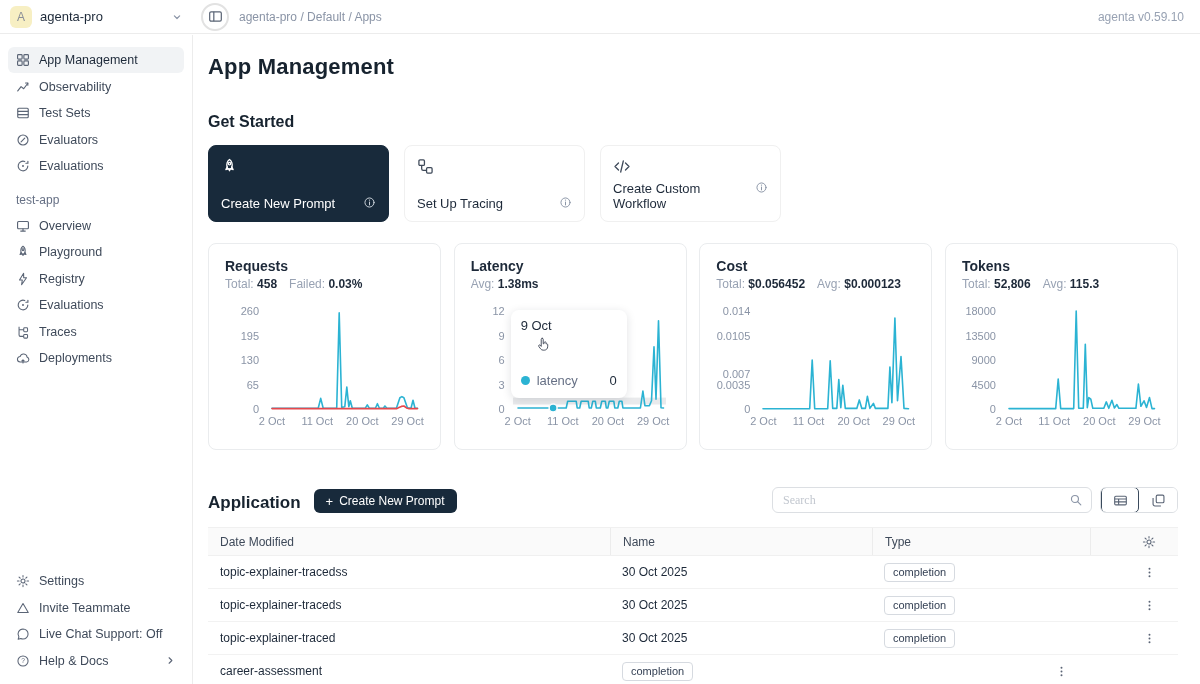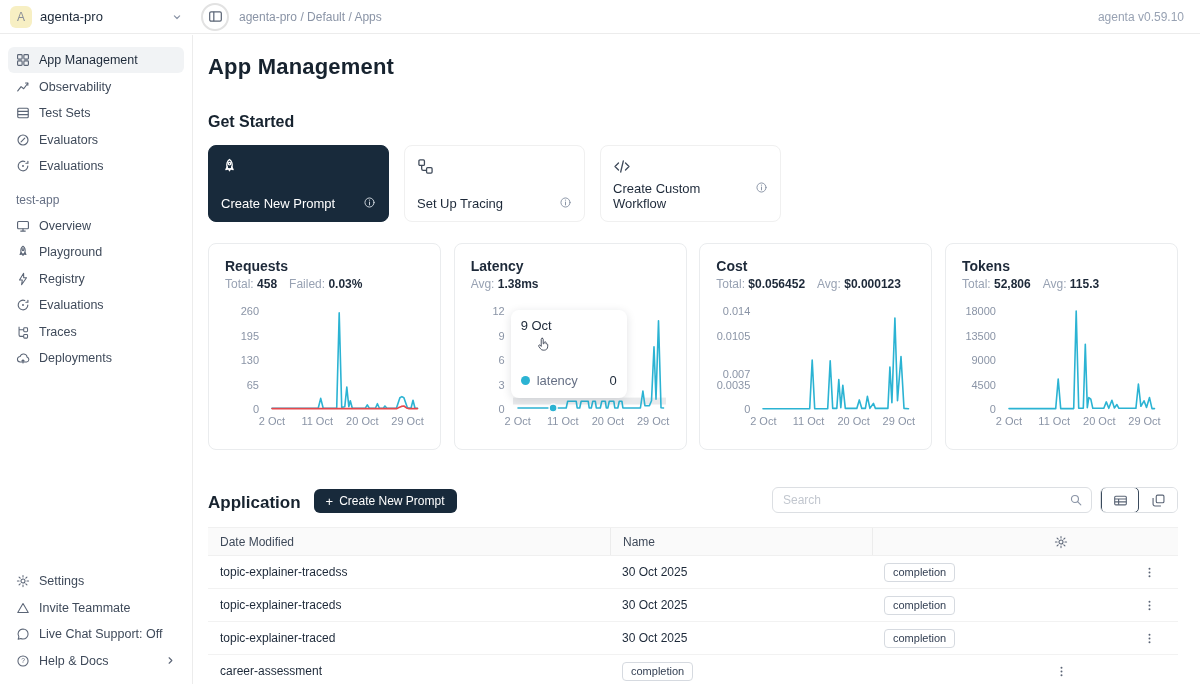--- a/index.html
+++ b/index.html
@@ -77,21 +77,21 @@
   
   .app-head { display:flex; align-items:flex-end; margin-top:37px; }
   .app-title { font-size:17px; font-weight:600; color:#17232f; }
   .btn-dark { margin-left:13px; height:24px; background:#182a3b; color:#fff; border:none;
     border-radius:6px; font-size:12px; display:flex; align-items:center; gap:6px; padding:0 12px;
     cursor:pointer; font-family:inherit; }
   .btn-plus { font-size:13px; }
   .search-box { margin-left:auto; width:320px; height:26px; border:1px solid #dcdfe3; border-radius:6px;
     display:flex; align-items:center; padding:0 8px 0 10px; background:#fff; }
   .search-box input { border:none; outline:none; flex:1; font-size:12px; color:#737373;
-    font-family:Liberation Sans, sans-serif; background:transparent; }
+    font-family:Liberation Serif, serif; background:transparent; }
   .search-box input::placeholder { color:#c2c7cf; }
   .search-ic { color:#8a94a6; display:flex; cursor:pointer; }
   .view-toggle { margin-left:8px; height:26px; border:1px solid #dcdfe3; border-radius:6px;
     display:flex; align-items:center; overflow:hidden; }
   .vt-btn { width:38px; height:26px; display:flex; align-items:center; justify-content:center;
     color:#5b6576; cursor:pointer; background:#fff; }
   .vt-btn.selected { outline:1.5px solid #3a4a5c; outline-offset:-1.5px; border-radius:5px; }
 
   
   .table { margin-top:14px; }
@@ -511,20 +511,21 @@
             <path d="M10.6 13.8H4.2a2 2 0 0 1-2-2V5.2"></path>
           </svg>
         </div>
     </div>
   </div>
 
   <div class="table">
     <div class="t-head">
       <div class="cell">Date Modified</div>
       <div class="cell">Name</div>
+      <div class="cell">Type</div>
       <div class="cell actions">
         <span>
             <svg class="ic" width="14" height="14" viewBox="0 0 16 16" fill="none" stroke="currentColor" stroke-width="1.2" stroke-linecap="round">
               <circle cx="8" cy="8" r="2.3"></circle>
               <path d="M8 1.6v1.9M8 12.5v1.9M1.6 8h1.9M12.5 8h1.9M3.5 3.5l1.3 1.3M11.2 11.2l1.3 1.3M12.5 3.5l-1.3 1.3M4.8 11.2l-1.3 1.3"></path>
             </svg>
           </span>
       </div>
     </div>
 

